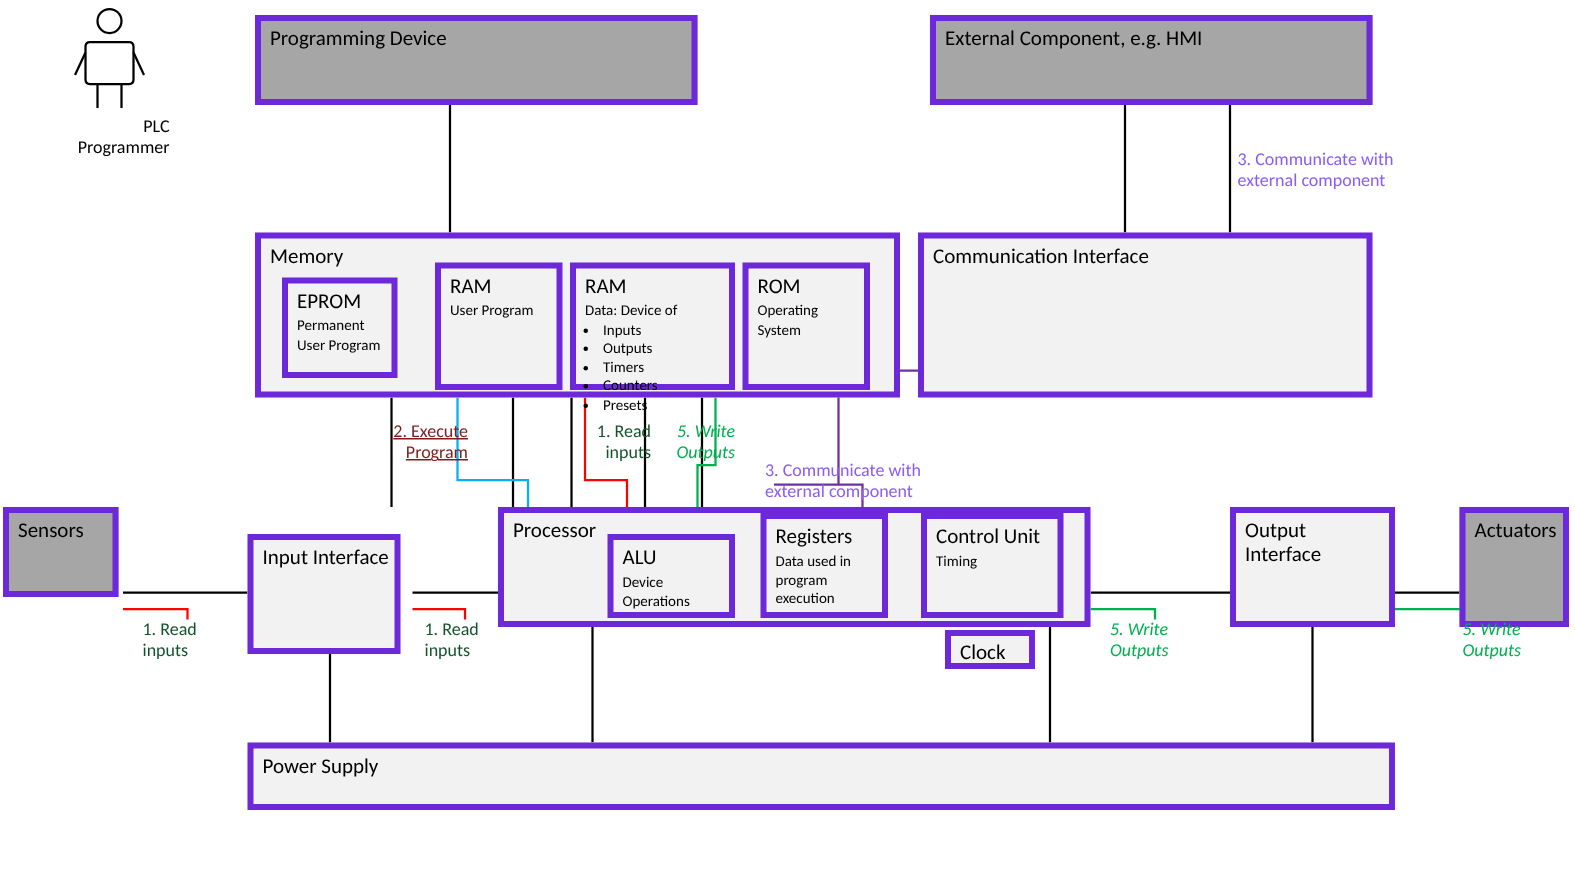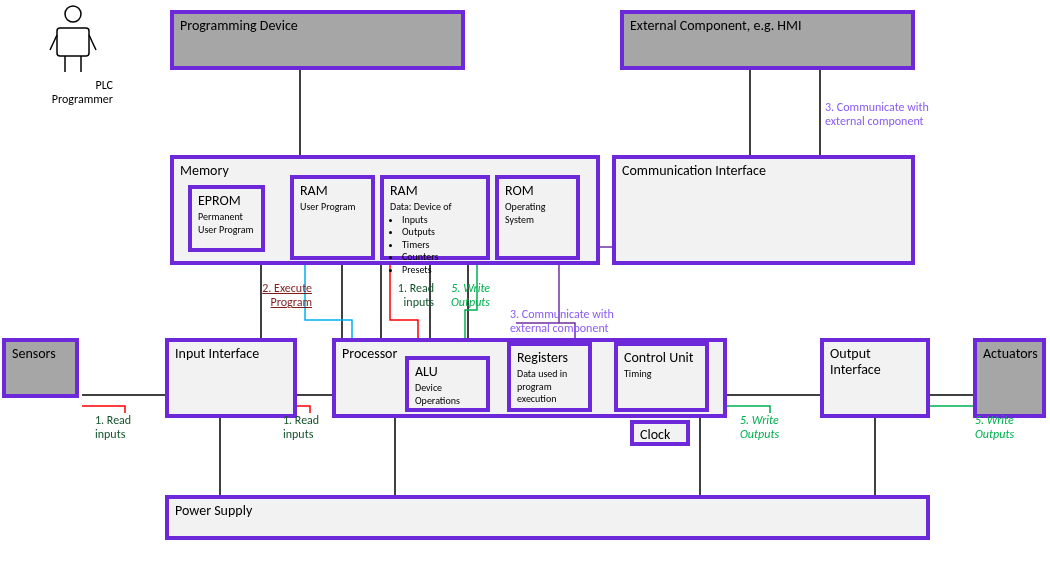--- a/index.html
+++ b/index.html
@@ -129,21 +129,21 @@
 
 <div class="label blue center" style="left:252px;top:281px;width:60px;">2. Execute Program</div>
 <div class="label red center" style="left:389px;top:281px;width:45px;">1. Read inputs</div>
 <div class="label green center" style="left:435px;top:281px;width:55px;">5. Write Outputs</div>
 <div class="label purple" style="left:510px;top:307px;width:140px;">3. Communicate with external component</div>
 <div class="label purple" style="left:825px;top:100px;width:140px;">3. Communicate with external component</div>
 
 <div class="box gray" style="left:2px;top:338px;width:77px;height:60px;">
   <div class="title">Sensors</div>
 </div>
-<div class="box light" style="left:165px;top:338px;width:132px;height:80px;">
+<div class="box light" style="left:165px;top:356px;width:102px;height:80px;">
   <div class="title" style="padding-right:2px;">Input Interface</div>
 </div>
 
 <div class="box light" style="left:332px;top:338px;width:395px;height:80px;">
   <div class="title">Processor</div>
 </div>
 <div class="box light" style="left:405px;top:356px;width:85px;height:56px;">
   <div class="title">ALU</div>
   <div class="sub"><span>Device</span><br><span>Operations</span></div>
 </div>

